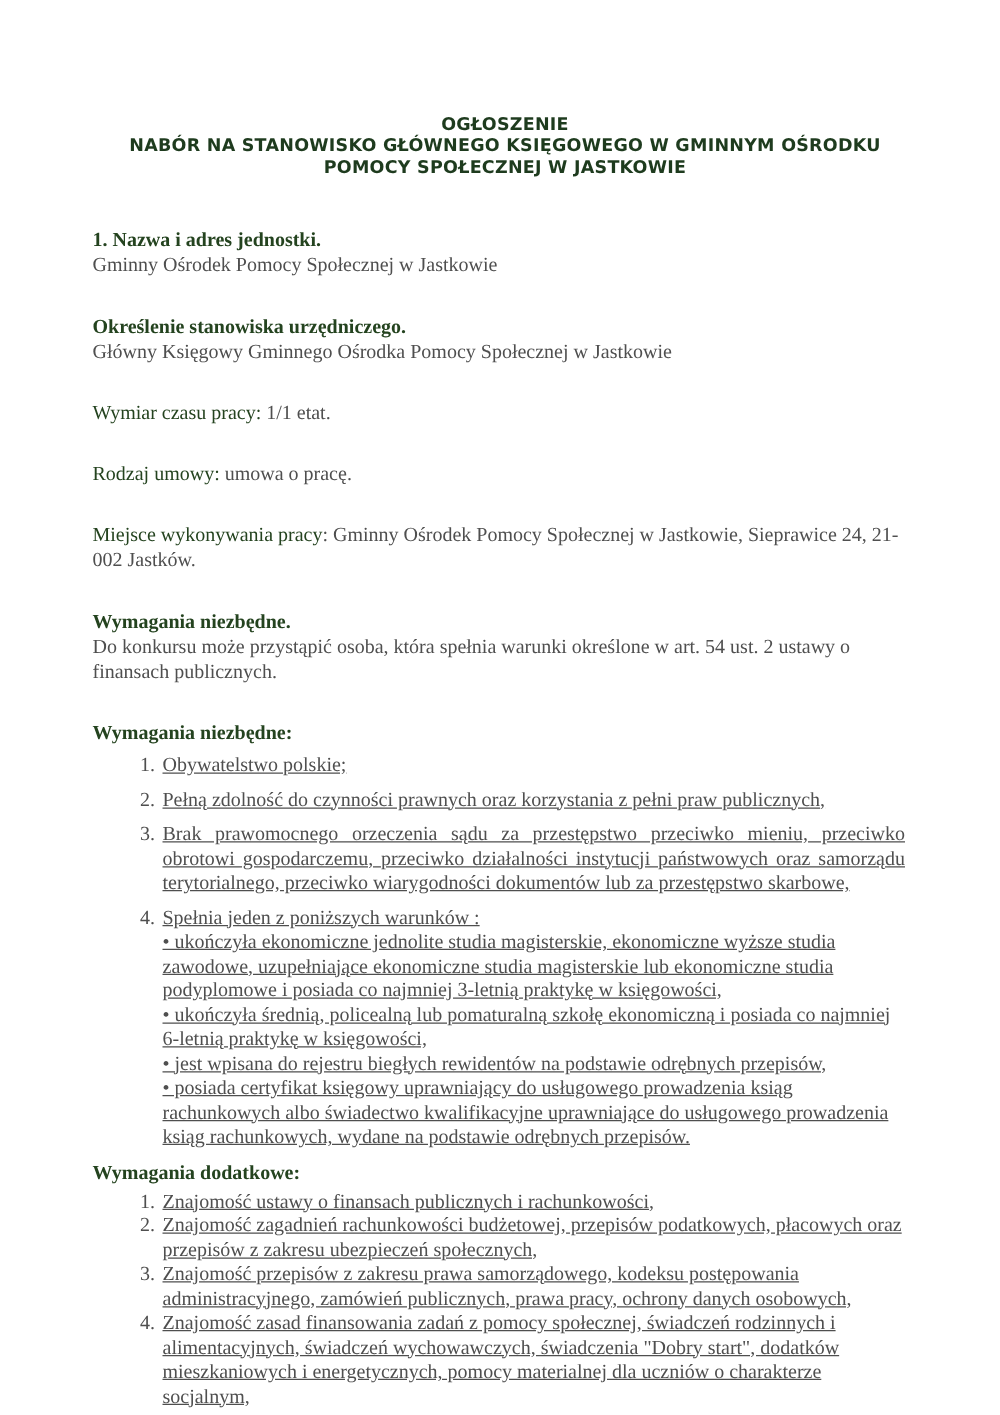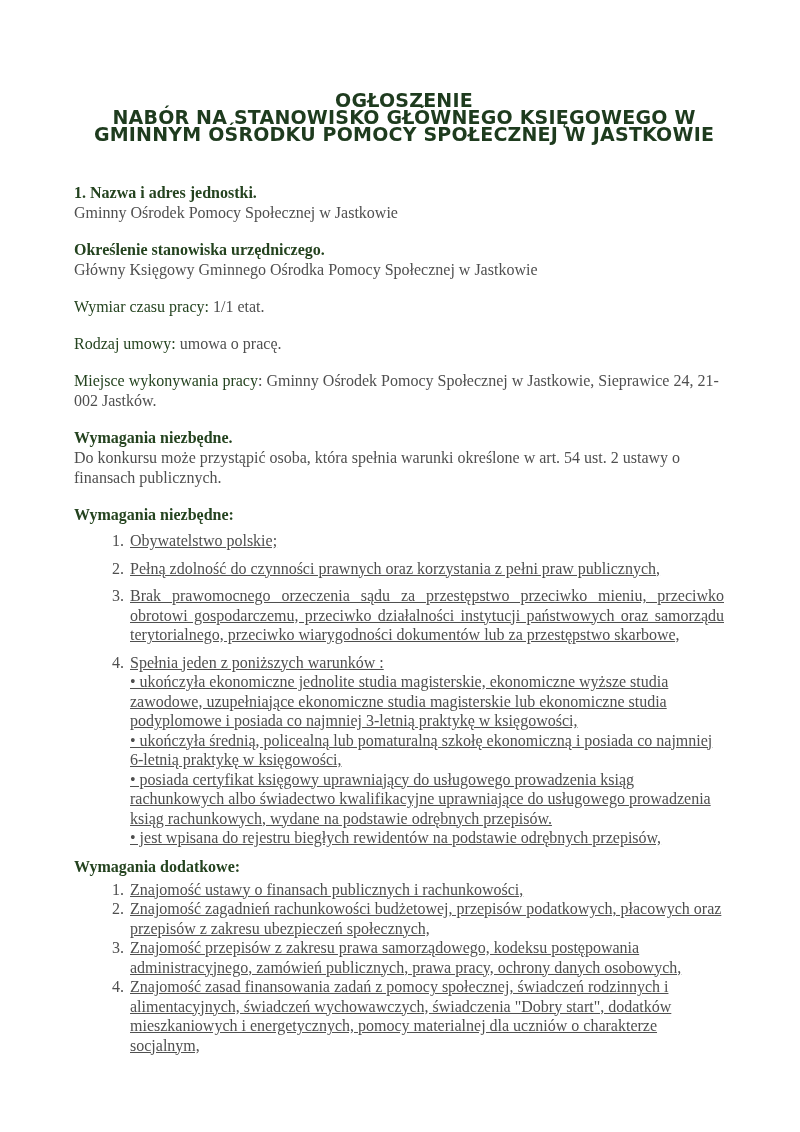--- a/index.html
+++ b/index.html
@@ -12,29 +12,29 @@
     padding: 92px 76px 0 74px;
     font-family: "Liberation Serif", serif;
     font-size: 16px;
     line-height: 20px;
     color: var(--body-color, #4f4f4f);
     overflow: hidden;
   }
   .doc-title {
     font-family: "DejaVu Sans", sans-serif;
     font-weight: bold;
-    font-size: 19px;
+    font-size: 14px;
     line-height: 17px;
     letter-spacing: 0.2px;
     color: var(--title-color, #1e3b1e);
     text-align: center;
     width: 660px;
     margin: 0 auto 40px auto;
   }
-  .block { margin-top: 17px; }
+  .block { margin-top: 29px; }
   .block.first { margin-top: 4px; }
   .h {
     font-weight: bold;
     color: var(--heading-color, #24431f);
     margin: 0;
     font-size: 16px;
   }
   .lbl {
     font-weight: normal;
     color: var(--heading-color, #24431f);
@@ -96,22 +96,22 @@
   <section class="block">
     <div class="h">Wymagania niezbędne:</div>
     <ol class="num-list spaced">
       <li><span>Obywatelstwo polskie;</span></li>
       <li><span>Pełną zdolność do czynności prawnych oraz korzystania z pełni praw publicznych,</span></li>
       <li class="justify"><span>Brak prawomocnego orzeczenia sądu za przestępstwo przeciwko mieniu, przeciwko obrotowi gospodarczemu, przeciwko działalności instytucji państwowych oraz samorządu terytorialnego, przeciwko wiarygodności dokumentów lub za przestępstwo skarbowe,</span></li>
       <li>
         <div>Spełnia jeden z poniższych warunków :</div>
         <div class="bullet-line">• ukończyła ekonomiczne jednolite studia magisterskie, ekonomiczne wyższe studia zawodowe, uzupełniające ekonomiczne studia magisterskie lub ekonomiczne studia podyplomowe i posiada co najmniej 3-letnią praktykę w księgowości,</div>
         <div class="bullet-line">• ukończyła średnią, policealną lub pomaturalną szkołę ekonomiczną i posiada co najmniej 6-letnią praktykę w księgowości,</div>
+        <div class="bullet-line">• jest wpisana do rejestru biegłych rewidentów na podstawie odrębnych przepisów,</div>
         <div class="bullet-line">• posiada certyfikat księgowy uprawniający do usługowego prowadzenia ksiąg rachunkowych albo świadectwo kwalifikacyjne uprawniające do usługowego prowadzenia ksiąg rachunkowych, wydane na podstawie odrębnych przepisów.</div>
-        <div class="bullet-line">• jest wpisana do rejestru biegłych rewidentów na podstawie odrębnych przepisów,</div>
       </li>
     </ol>
   </section>
 
   <section class="block" style="margin-top:9px;">
     <div class="h">Wymagania dodatkowe:</div>
     <ol class="num-list tight" style="margin-top:3px;">
       <li><span>Znajomość ustawy o finansach publicznych i rachunkowości,</span></li>
       <li><span> Znajomość zagadnień rachunkowości budżetowej, przepisów podatkowych, płacowych oraz przepisów z zakresu ubezpieczeń społecznych,</span></li>
       <li><span>Znajomość przepisów z zakresu prawa samorządowego, kodeksu postępowania administracyjnego, zamówień publicznych, prawa pracy, ochrony danych osobowych,</span></li>

